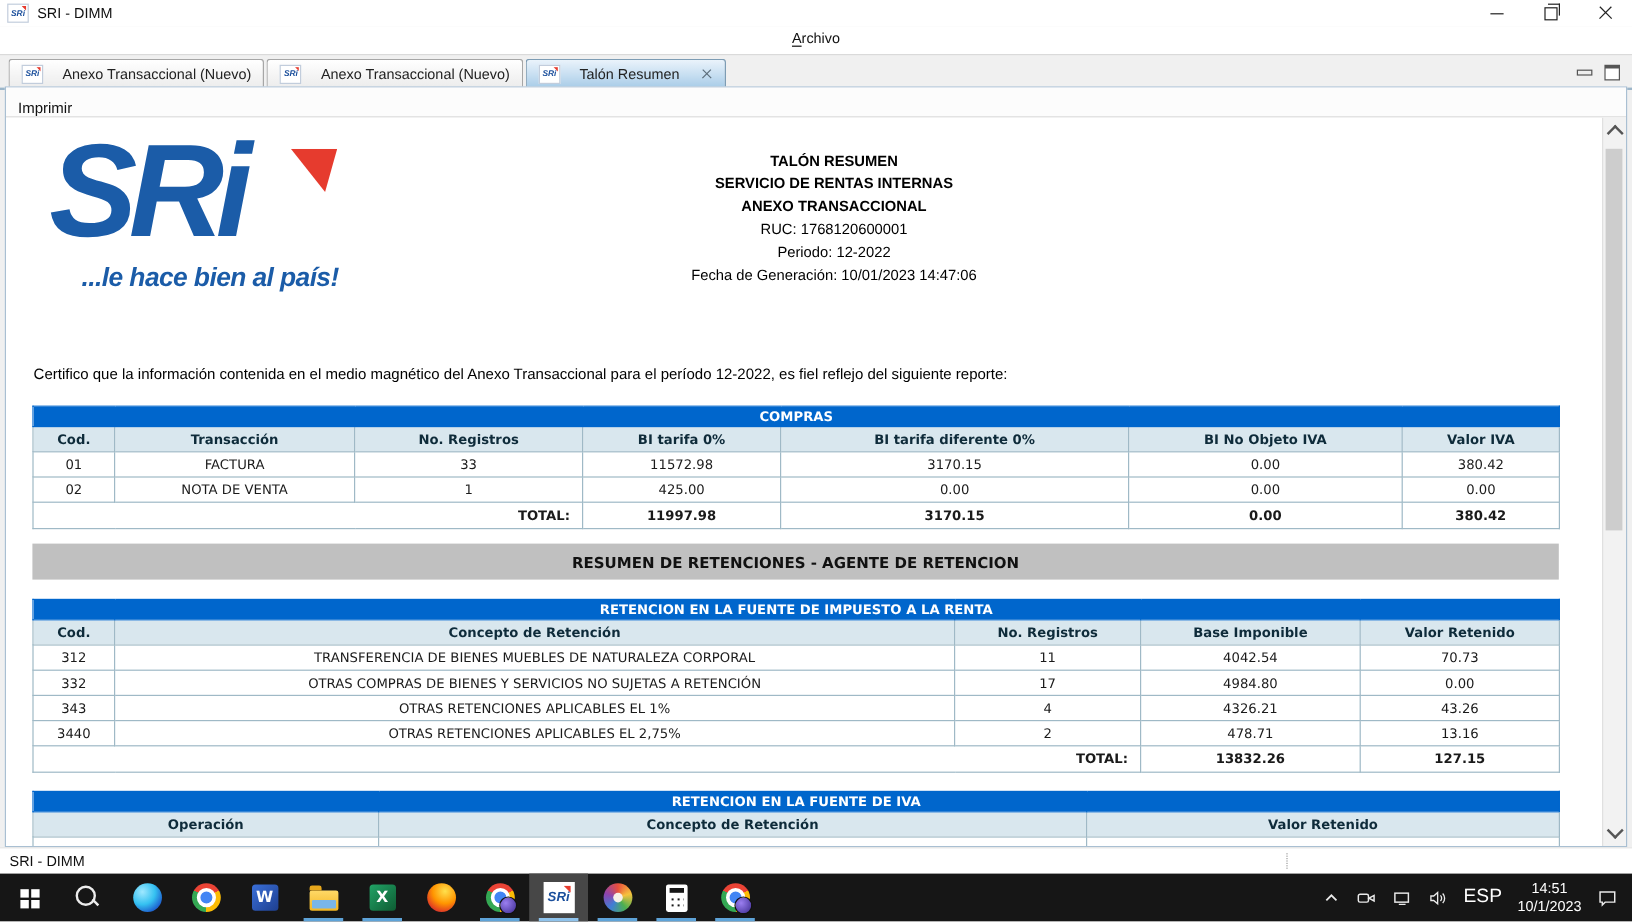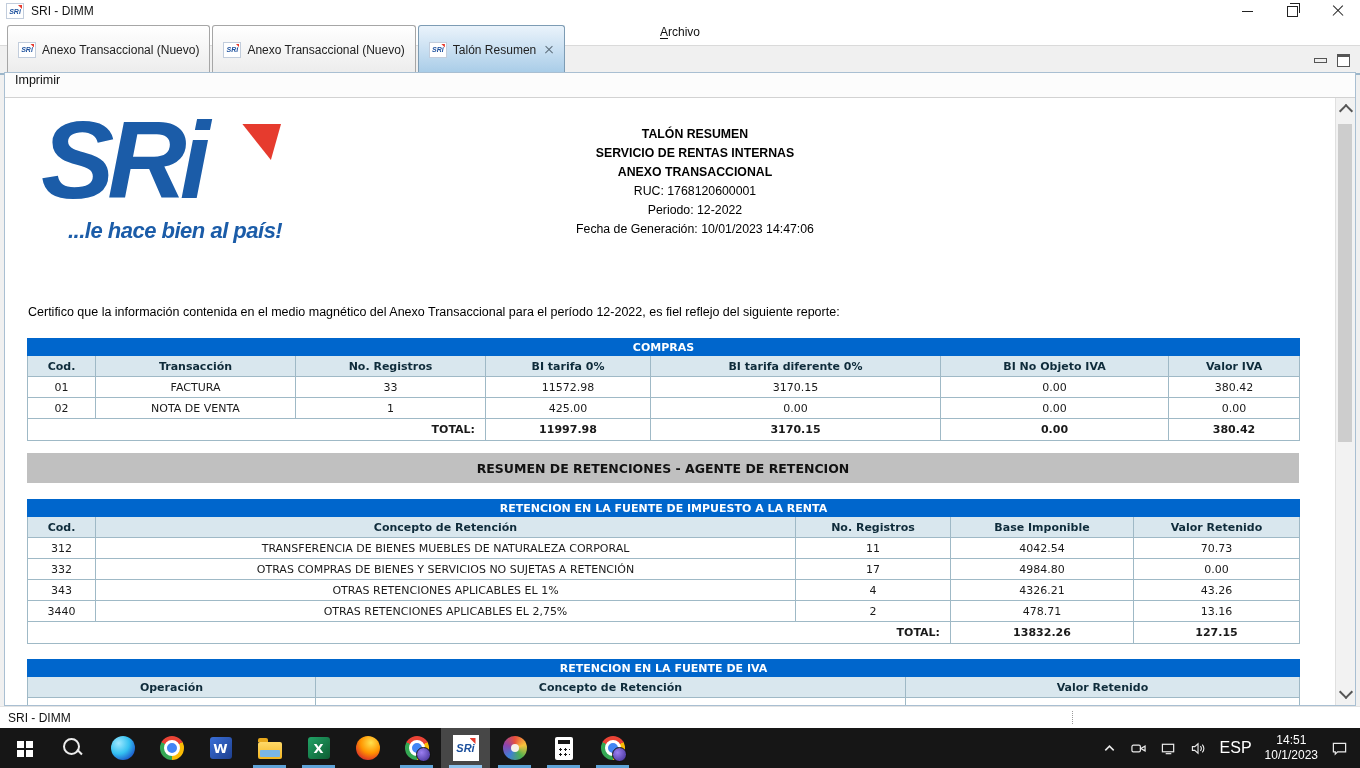--- a/index.html
+++ b/index.html
@@ -25,38 +25,38 @@
   .g-close::before{transform:rotate(45deg);} .g-close::after{transform:rotate(-45deg);}
 
   
   .menubar{position:absolute;top:22px;left:0;right:0;height:23px;background:#fff;
     display:flex;align-items:center;gap:0;font-size:12px;color:#111;flex-direction:column;}
   .menu-item{padding:3px 10px;} .menu-item u{text-underline-offset:2px;}
 
   
   .tabbar{position:absolute;top:45px;left:0;right:0;height:27px;background:#f0f0f0;
     border-top:1px solid #dadada;border-bottom:2px solid #9cb6ca;display:flex;align-items:flex-end;}
-  .tab{height:23px;display:flex;align-items:center;gap:6px;padding:12px 10px;font-size:12px;color:#222;
+  .tab{height:23px;display:flex;align-items:center;gap:16px;padding:0 10px;font-size:12px;color:#222;
     border:1px solid #a6a6a6;border-bottom:none;border-radius:3px 3px 0 0;margin-right:2px;
     background:linear-gradient(180deg,#ffffff,#ececec);}
   .tab:first-child{margin-left:7px;}
   .tab.active{background:linear-gradient(180deg,#eaf3fb 0%,#c3dcf0 60%,#a8cce7 100%);
     border-color:#7d9cb4;}
   .tab-close{width:10px;height:10px;position:relative;margin-left:2px;}
   .tab-close::before,.tab-close::after{content:'';position:absolute;left:0;top:4.5px;width:10px;height:1.4px;background:#5c6d7a;}
   .tab-close::before{transform:rotate(45deg);} .tab-close::after{transform:rotate(-45deg);}
   .view-ctrls{margin-left:auto;display:flex;gap:10px;align-items:center;padding:0 10px 6px 0;}
   .vc-min{width:11px;height:3px;border:1px solid #555;background:#eee;}
   .vc-max{width:11px;height:9px;border:1px solid #555;border-top:3px solid #555;background:#fff;}
 
   
   .workpanel{position:absolute;top:72px;left:4px;right:4px;bottom:62px;
     border:1px solid #a9bfd2;background:#fff;}
   .toolbar{height:24px;border-bottom:1px solid #d2d2d2;background:#fcfcfc;
-    display:flex;align-items:flex-start;padding-left:10px;font-size:12.5px;color:#111;}
+    display:flex;align-items:flex-end;padding-left:10px;font-size:12.5px;color:#111;}
   .content{position:absolute;top:25px;left:0;right:0;bottom:0;background:#fff;overflow:hidden;}
   .docu{position:absolute;inset:0;background:#fff;}
 
   
   .vscroll{position:absolute;top:0;right:0;bottom:0;width:19px;background:#f2f2f2;border-left:1px solid #e0e0e0;}
   .chev{position:absolute;left:5px;width:8px;height:8px;border-left:2px solid #555;border-top:2px solid #555;}
   .chev.up{top:8px;transform:rotate(45deg);}
   .chev.down{bottom:8px;transform:rotate(225deg);}
   .vthumb{position:absolute;left:2px;right:3px;top:26px;height:318px;background:#cdcdcd;}
 

